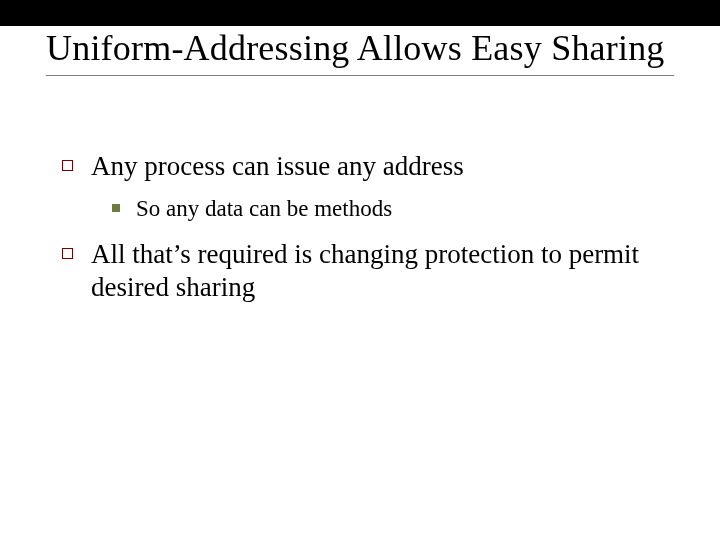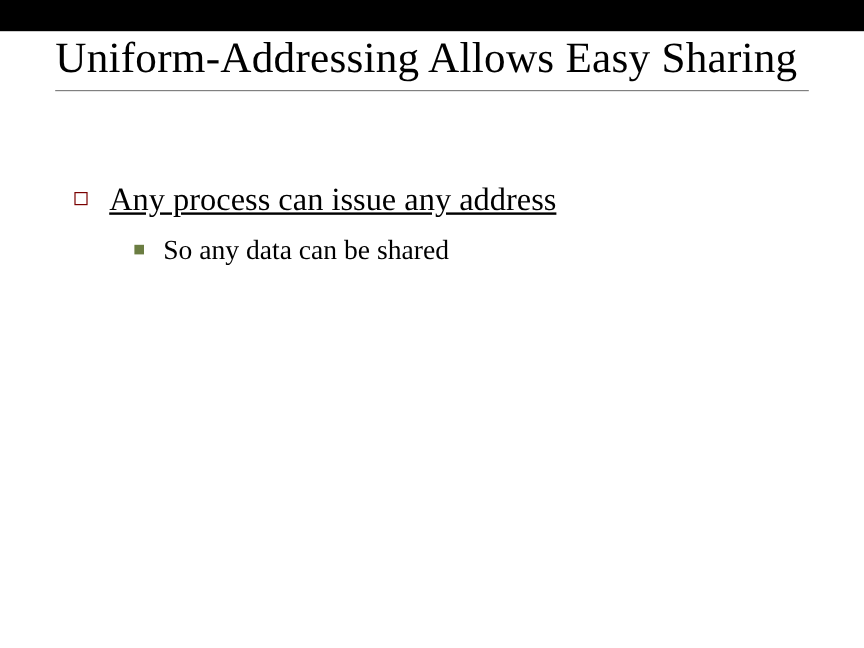--- a/index.html
+++ b/index.html
@@ -48,21 +48,20 @@
     top: 150px;
     left: 62px;
     width: 600px;
   }
   .lvl1 {
     margin-bottom: 12px;
   }
   .lvl1-row {
     display: flex;
     align-items: flex-start;
-    text-decoration: underline;
   }
   .square-bullet {
     display: inline-block;
     width: 11px;
     height: 11px;
     border: 1.5px solid #7a0000;
     box-sizing: border-box;
     margin-top: 10px;
     margin-right: 18px;
     flex: 0 0 auto;
@@ -108,21 +107,27 @@
   <div class="body">
 
     <div class="lvl1">
       <div class="lvl1-row">
         <span class="square-bullet"></span>
         <span class="lvl1-text">Any process can issue any address</span>
       </div>
       <div class="lvl2">
         <div class="lvl2-row">
           <span class="filled-square"></span>
-          <span class="lvl2-text">So any data can be shared</span>
+          <span class="lvl2-text">So any data can be methods</span>
         </div>
       </div>
     </div>
 
+    <div class="lvl1">
+      <div class="lvl1-row">
+        <span class="square-bullet"></span>
+        <span class="lvl1-text">All that’s required is changing protection to permit desired sharing</span>
+      </div>
+    </div>
 
 
   </div>
 </div>
 
 </body></html>

